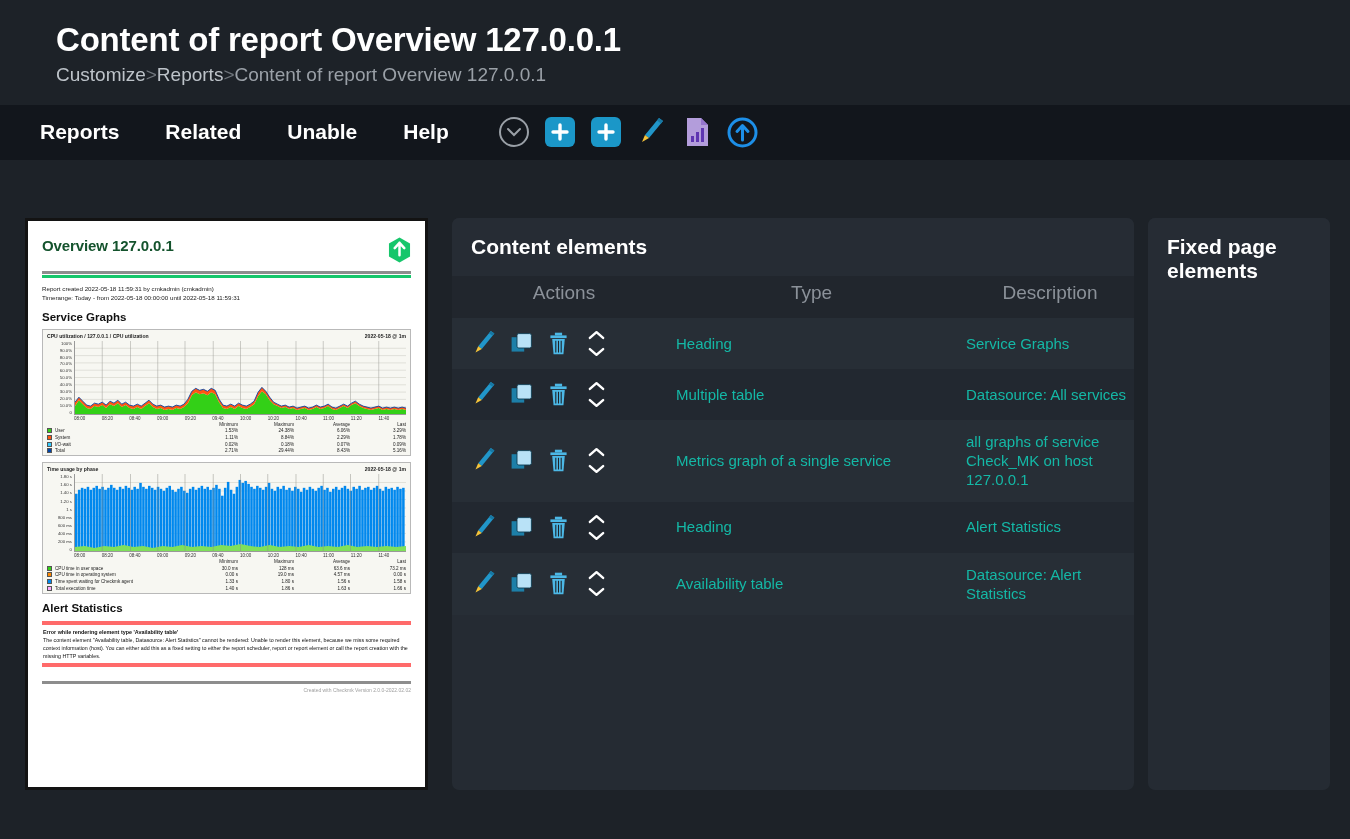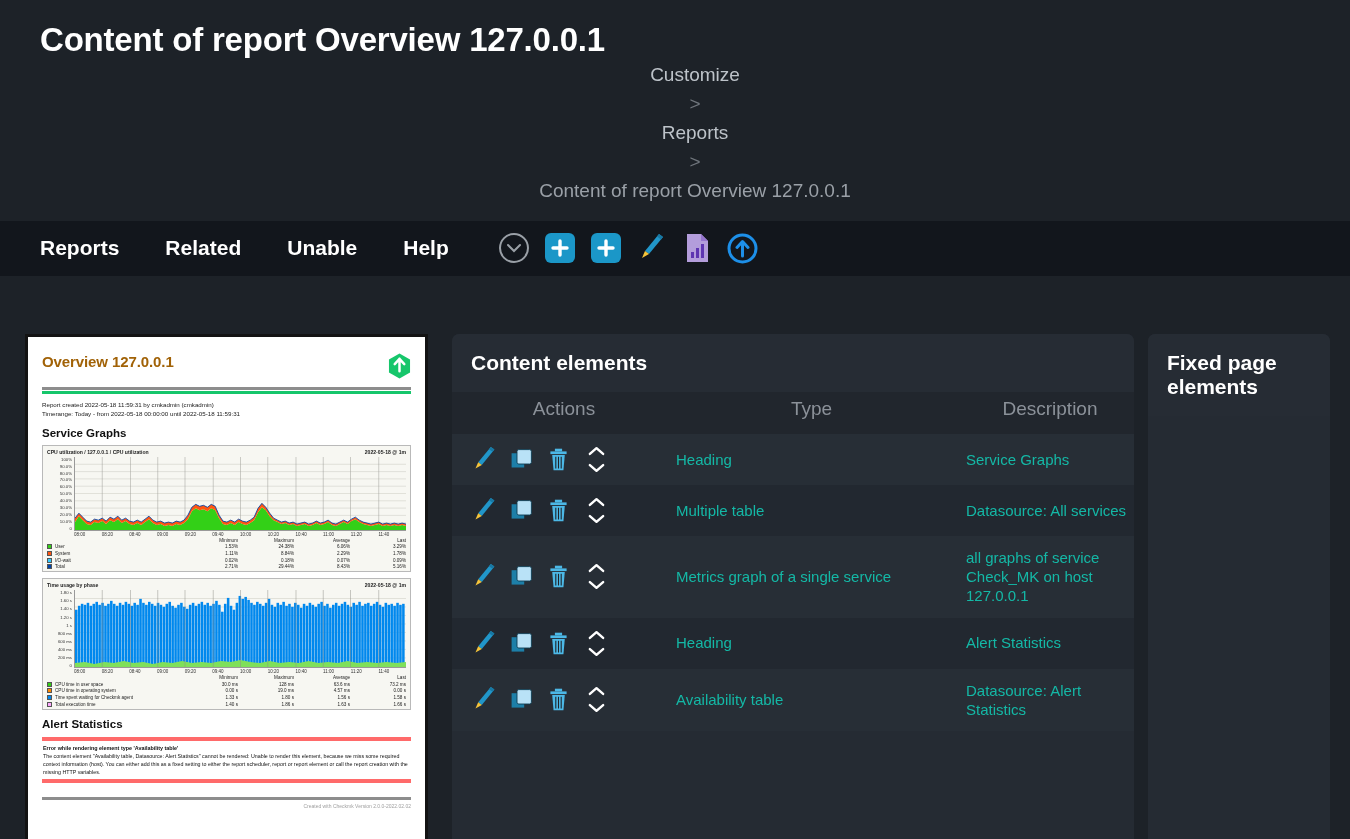--- a/index.html
+++ b/index.html
@@ -4,28 +4,28 @@
 <style>
   * { box-sizing: border-box; margin: 0; padding: 0; }
   html, body {
     width: 1350px; height: 839px;
     background: #1d2228;
     font-family: "Liberation Sans", sans-serif;
     overflow: hidden;
   }
 
   
-  .page-head { padding: 22px 0 0 40px; }
+  .page-head { padding: 22px 0 0 40px; margin-left: 16px; }
   .page-title {
     font-size: 33px; font-weight: bold; color: #ffffff;
     letter-spacing: -0.2px; line-height: 1.12;
   }
   .breadcrumb {
     margin-top: 5px; font-size: 19px; color: #999fa6;
-    display: flex; align-items: center; gap: 7px; flex-direction: column;
+    display: flex; align-items: center; 
   }
   .crumb-sep { color: #70767d; }
   .crumb-link { color: #bdc3c9; }
   .crumb-current { color: #9aa0a7; }
 
   
   .menubar {
     margin-top: 19px; height: 55px; width: 1350px;
     background: #12161c;
     display: flex; align-items: center; padding-left: 40px; gap: 0;
@@ -54,21 +54,21 @@
   }
 
   
   .preview {
     width: 403px; height: 572px; background: #ffffff;
     border: 3px solid #131313; flex-shrink: 0;
     padding: 16px 14px 6px 14px; position: relative;
     color: #000000;
   }
   .pv-topline { display: flex; justify-content: space-between; align-items: flex-start; }
-  .pv-title { font-size: 15px; font-weight: bold; color: #a16207; letter-spacing: -0.1px; }
+  .pv-title { font-size: 15px; font-weight: bold; color: #14532d; letter-spacing: -0.1px; }
   .hexlogo { width: 23px; height: 26px; }
   .pv-rule-gray { height: 3px; background: #8d8d8d; margin-top: 8px; }
   .pv-rule-green { height: 3px; background: #16c66b; margin-top: 1px; }
   .pv-meta { margin-top: 6px; font-size: 6.2px; color: #1a1a1a; line-height: 1.52; }
   .pv-h2 { font-size: 11.5px; font-weight: bold; margin-top: 8px; color: #111; }
 
   .graphbox {
     border: 1px solid #b9b9b9; background: #f7f7f2;
     margin-top: 6px; padding: 3px 4px 2px 4px;
   }

